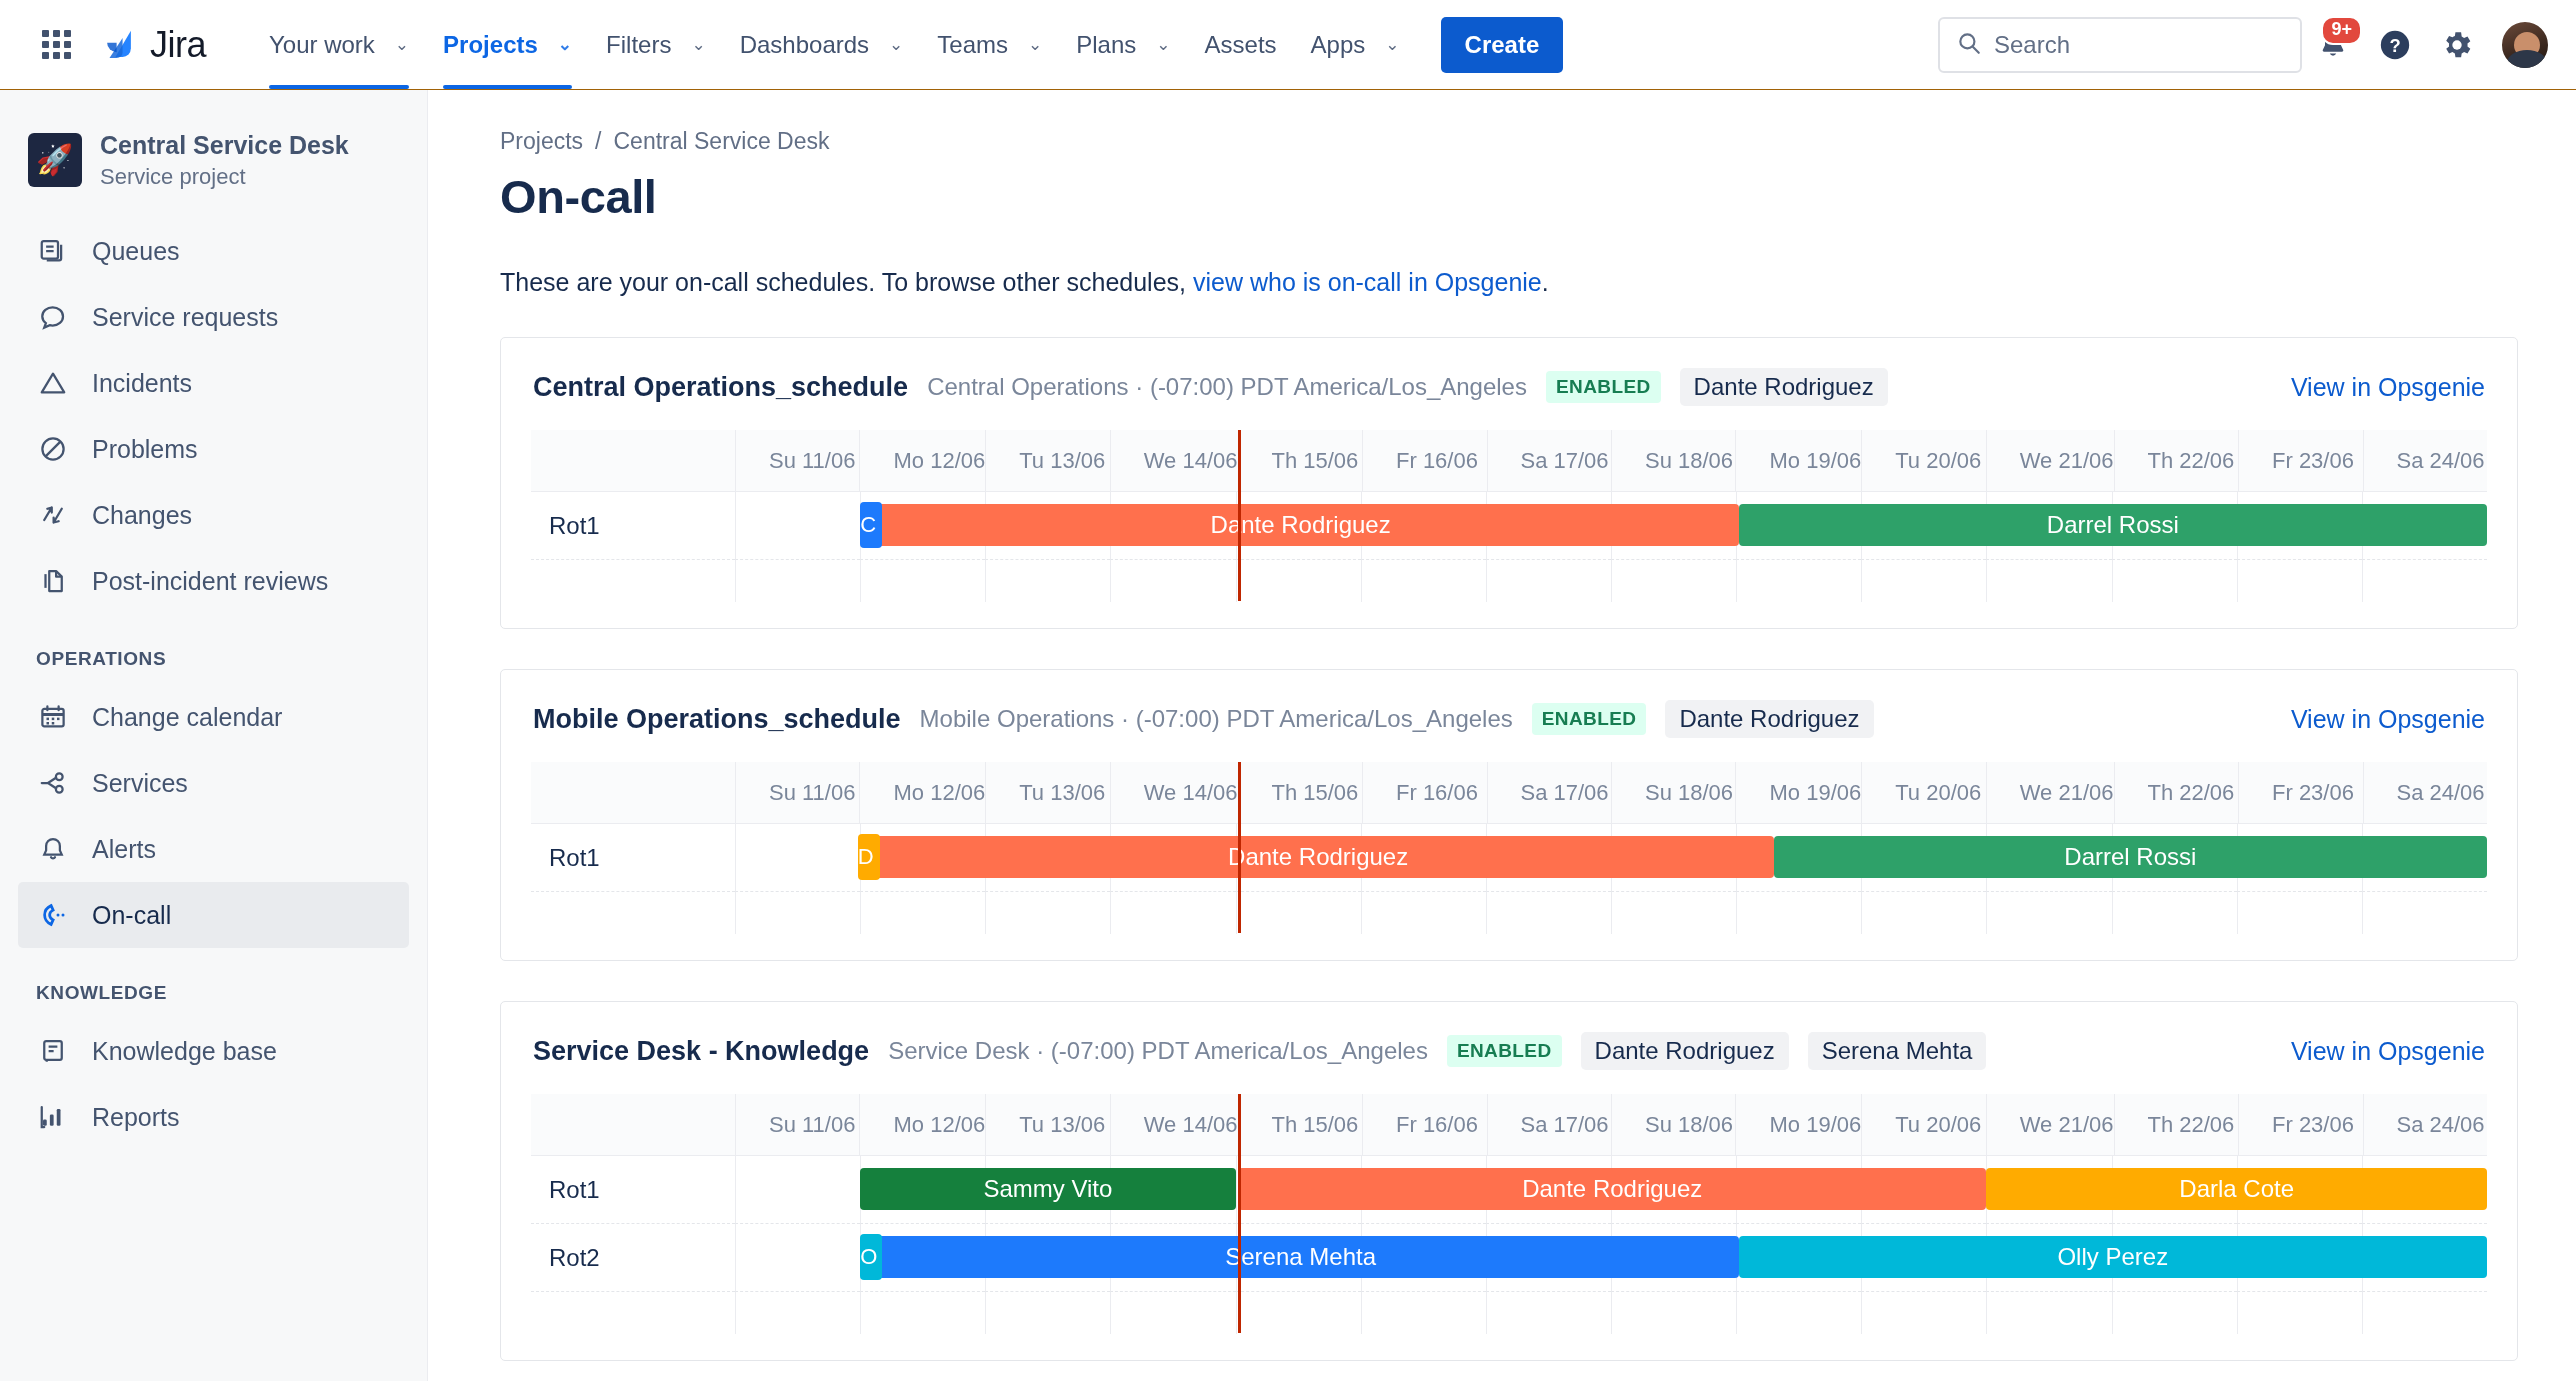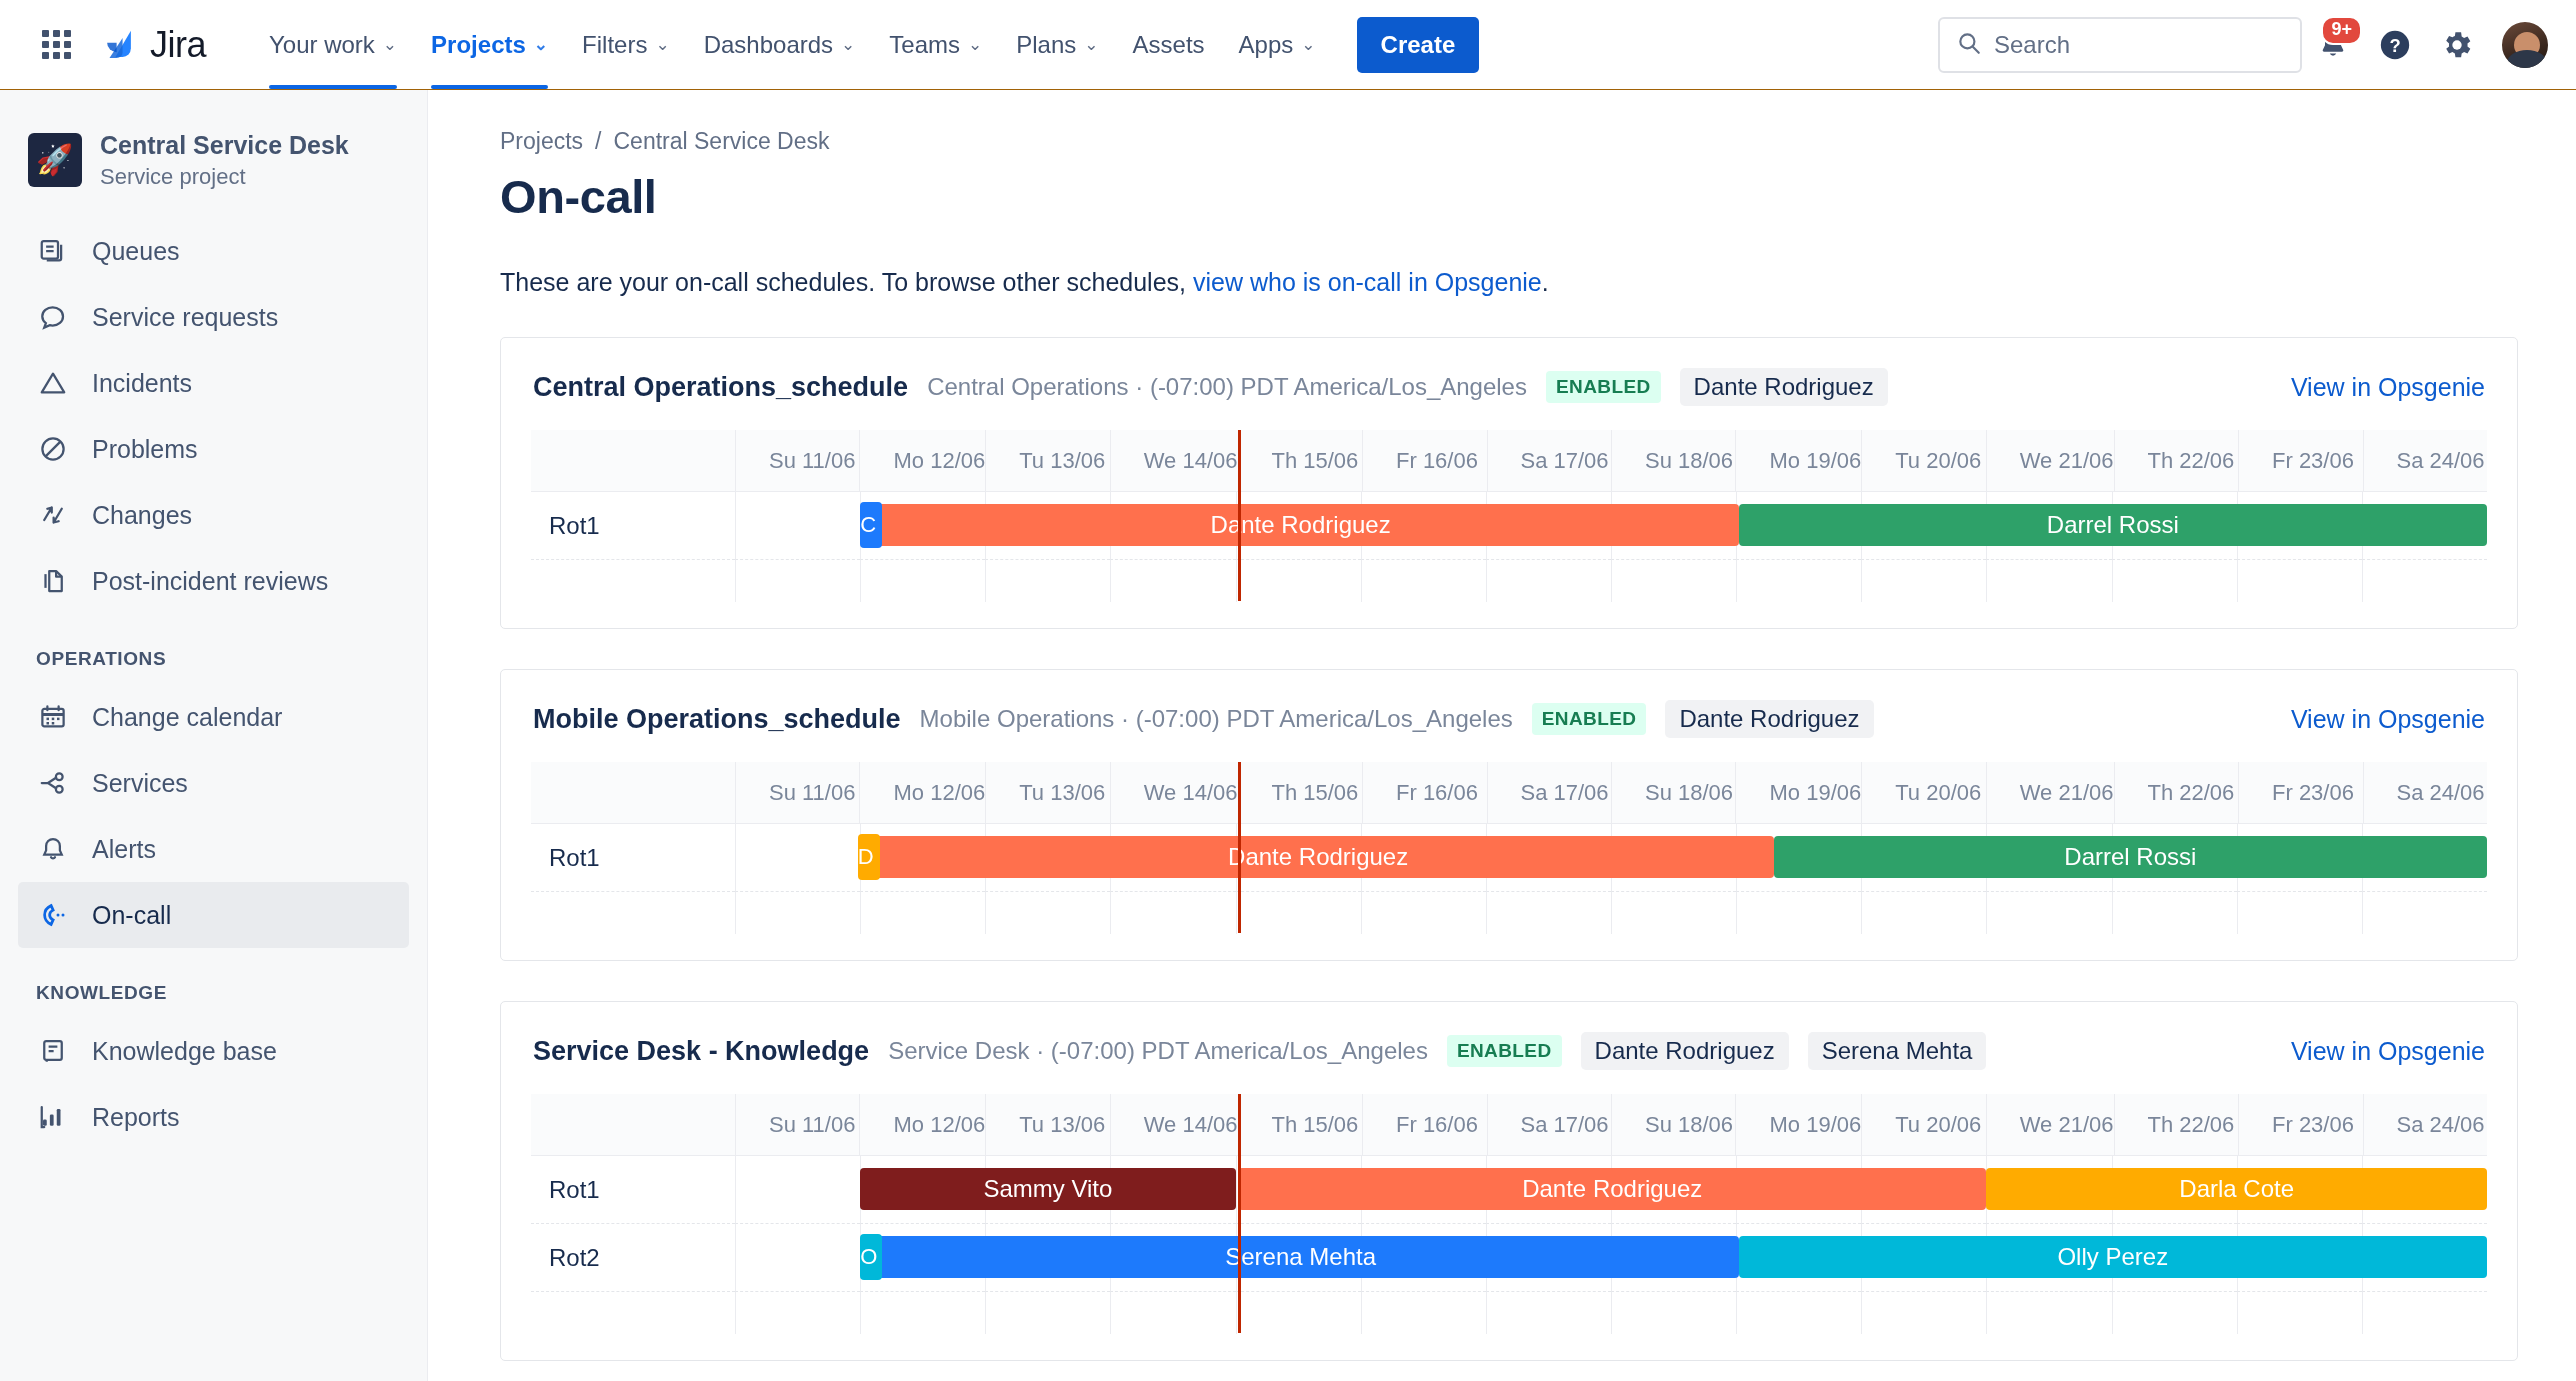--- a/index.html
+++ b/index.html
@@ -23,21 +23,21 @@
   }
   .appsgrid { width: 40px; height: 40px; display: grid; grid-template-columns: repeat(3,7px);
     grid-template-rows: repeat(3,7px); gap: 4px; justify-content: center; align-content: center;
     margin-left: 10px; cursor: pointer; }
   .appsgrid i { width: 7px; height: 7px; background: #42526E; border-radius: 1px; display:block; }
   .logo-wrap { display: flex; align-items: center; gap: 12px; margin-left: 24px; cursor: pointer; }
   .logo-mark { width: 38px; height: 38px; position: relative; }
   .logo-text { font-size: 36px; font-weight: 500; color: #131A29; letter-spacing: -0.5px; }
   .navlinks { display: flex; align-items: center; margin-left: 46px; height: 100%; }
   .navitem {
-    display: flex; align-items: center; gap: 8px;
+    display: flex; align-items: center; gap: 20px;
     padding: 0 17px; height: 100%;
     font-size: 24px; color: #42526E; cursor: pointer; position: relative;
     white-space: nowrap;
   }
   .navitem.active { color: #0C66E4; font-weight: 600; }
   .navitem.active::after {
     content: ""; position: absolute; left: 17px; right: 17px; bottom: 0;
     height: 4px; background: #0C66E4; border-radius: 2px;
   }
   .caret { font-size: 17px; line-height: 1; opacity: .85; }
@@ -655,21 +655,21 @@
                 <div></div>
                 <div></div>
                 <div></div>
                 <div></div>
                 <div></div>
                 <div></div>
                 <div></div>
               </div>
         <div class="rot-label">Rot1</div>
         <div class="bars">
-                <div class="bar" style="left:7.142857142857142%;width:21.428571428571427%;background:#7f1d1d">
+                <div class="bar" style="left:7.142857142857142%;width:21.428571428571427%;background:#15803d">
             <span>Sammy Vito</span>
 
           </div>
                 <div class="bar" style="left:28.714285714285708%;width:42.714285714285715%;background:#FF704D">
             <span>Dante Rodriguez</span>
 
           </div>
                 <div class="bar" style="left:71.42857142857143%;width:28.57142857142857%;background:#FFAB00">
             <span>Darla Cote</span>
 

